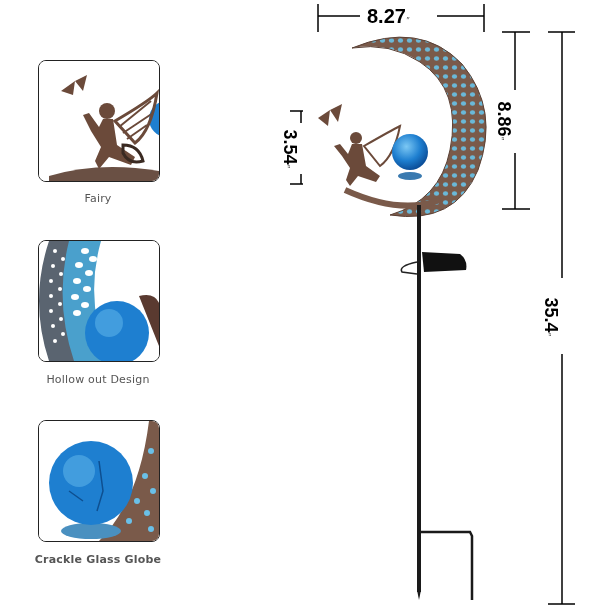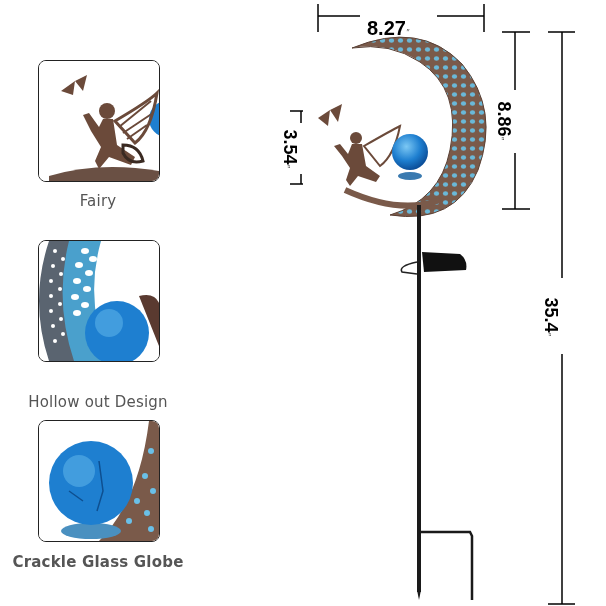--- a/index.html
+++ b/index.html
@@ -1,19 +1,19 @@
 <!DOCTYPE html>
 <html><head>
 <meta charset="utf-8">
 <style>
   html, body { margin:0; padding:0; background:#ffffff; }
   body { width:606px; height:606px; position:relative; overflow:hidden; font-family:"Liberation Sans", sans-serif; }
   .thumb { position:absolute; left:38px; width:120px; height:120px; border:1px solid #222; border-radius:8px; overflow:hidden; background:#fff; }
   .thumb svg { display:block; }
-  .caption { position:absolute; left:0; width:196px; text-align:center; font-family:"DejaVu Sans", sans-serif; font-size:15px; color:#555; letter-spacing:0.2px; }
+  .caption { position:absolute; left:0; width:196px; text-align:center; font-family:"DejaVu Sans", sans-serif; font-size:11px; color:#555; letter-spacing:0.2px; }
   .dim { position:absolute; font-family:"Liberation Sans", sans-serif; font-weight:bold; color:#000; }
   .dim .q { font-weight:normal; font-size:9px; font-style:italic; color:#555; }
   .main { position:absolute; left:0; top:0; }
 </style>
 </head>
 <body>
 
 <div class="thumb" style="top:60px;">
   <svg width="120" height="120" viewBox="0 0 120 120">
     <rect width="120" height="120" fill="#fff"></rect>
@@ -59,21 +59,21 @@
       <ellipse cx="54" cy="18" rx="4" ry="3"></ellipse>
         <ellipse cx="50" cy="32" rx="4" ry="3"></ellipse>
         <ellipse cx="48" cy="48" rx="4" ry="3"></ellipse>
         <ellipse cx="46" cy="64" rx="4" ry="3"></ellipse>
     </g>
     <circle cx="78" cy="92" r="32" fill="#1e7fd0"></circle>
     <circle cx="70" cy="82" r="14" fill="#5ab0e8" opacity="0.6"></circle>
     <path d="M100 55 Q120 50 122 70 L122 110 Q110 80 100 55Z" fill="#5a3a30"></path>
   </svg>
 </div>
-<div class="caption" style="top:393px;">Hollow out Design</div>
+<div class="caption" style="top:373px;">Hollow out Design</div>
 
 <div class="thumb" style="top:420px;">
   <svg width="120" height="120" viewBox="0 0 120 120">
     <rect width="120" height="120" fill="#fff"></rect>
     <path d="M110 0 L120 0 L120 120 L60 120 Q100 80 110 0 Z" fill="#7a5a4a"></path>
     <g fill="#6ac0e8">
         <circle cx="112" cy="30" r="3"></circle>
         <circle cx="106" cy="55" r="3"></circle>
         <circle cx="114" cy="70" r="3"></circle>
         <circle cx="98" cy="80" r="3"></circle>
@@ -136,21 +136,21 @@
       <line x1="502" y1="209" x2="530" y2="209"></line>
     <line x1="515" y1="32" x2="515" y2="90"></line>
       <line x1="515" y1="153" x2="515" y2="209"></line>
     <line x1="548" y1="32" x2="575" y2="32"></line>
       <line x1="548" y1="604" x2="575" y2="604"></line>
     <line x1="562" y1="32" x2="562" y2="278"></line>
       <line x1="562" y1="354" x2="562" y2="604"></line>
   </g>
 </svg>
 
-<div class="dim" style="left:367px; top:5px; font-size:20px;margin-top:12px;">
+<div class="dim" style="left:367px; top:5px; font-size:20px;">
   <span>8.27</span><span class="q">″</span>
 </div>
 <div class="dim" style="left:270px; top:138px; font-size:18px; transform:rotate(90deg); transform-origin:center;">
   <span>3.54</span><span class="q">″</span>
 </div>
 <div class="dim" style="left:484px; top:110px; font-size:18px; transform:rotate(90deg); transform-origin:center;">
   <span>8.86</span><span class="q">″</span>
 </div>
 <div class="dim" style="left:531px; top:306px; font-size:18px; transform:rotate(90deg); transform-origin:center;">
   <span>35.4</span><span class="q">″</span>

